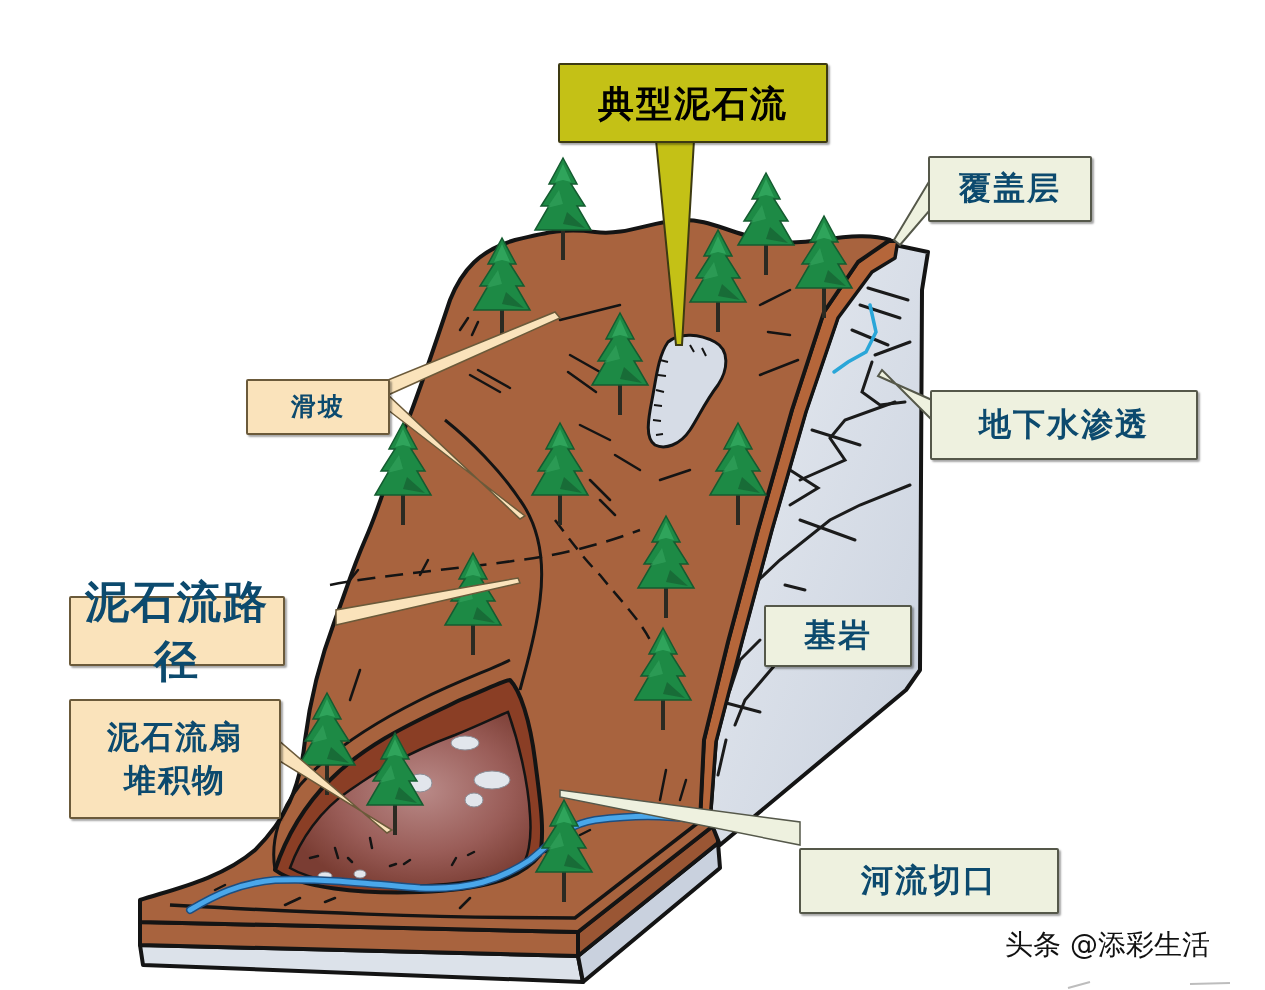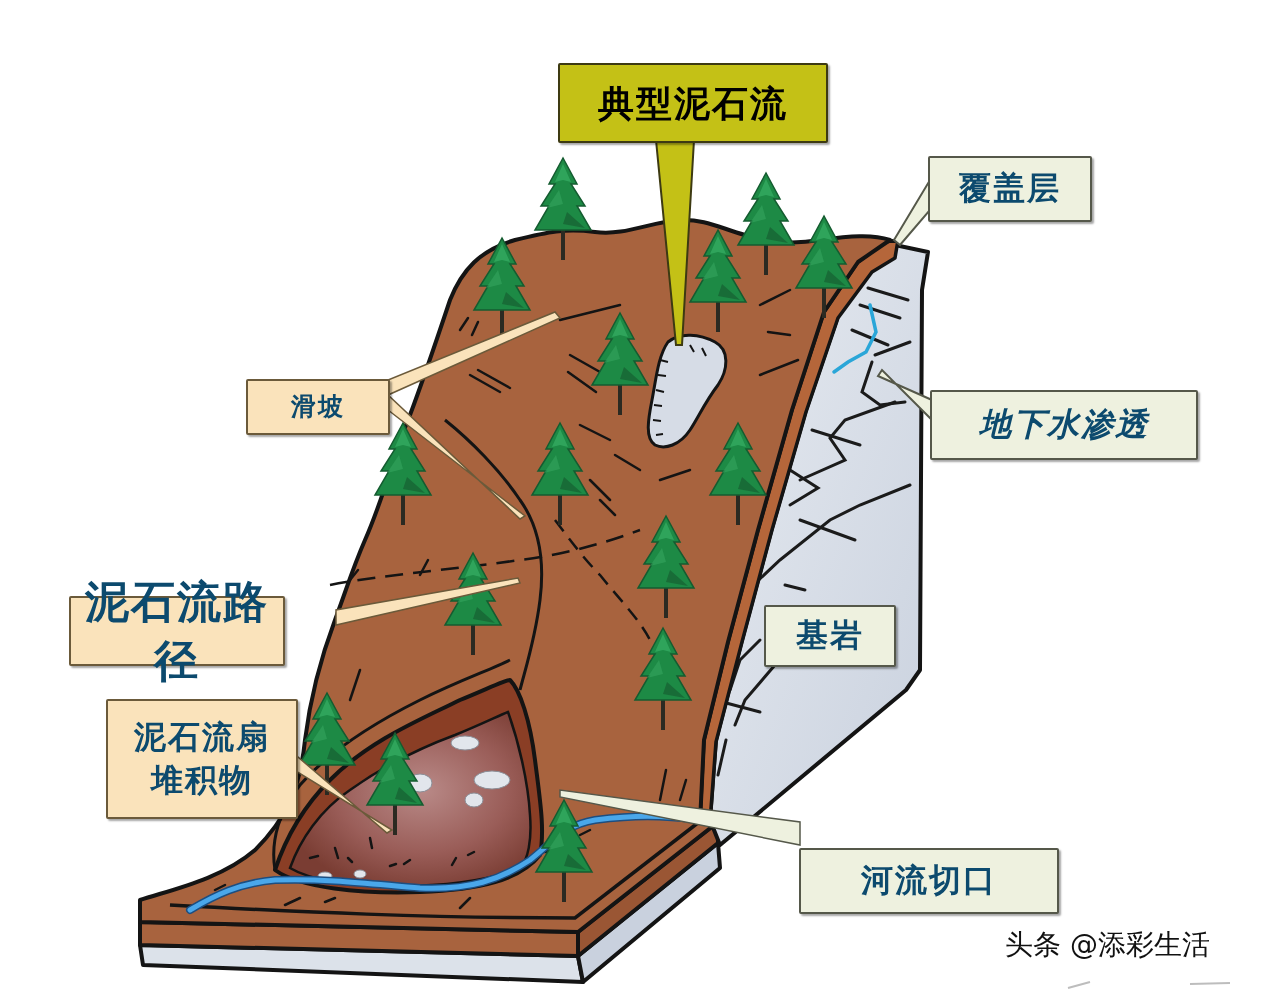--- a/index.html
+++ b/index.html
@@ -209,33 +209,33 @@
 </div>
 
 <div class="label-box pale" style="left:928px; top:156px; width:164px; height:66px; font-size:32px;">
   <span>覆盖层</span>
 </div>
 
 <div class="label-box tan" style="left:246px; top:379px; width:144px; height:56px; font-size:25px;">
   <span>滑坡</span>
 </div>
 
-<div class="label-box pale" style="left:930px; top:390px; width:268px; height:70px; font-size:32px;font-style:italic;">
+<div class="label-box pale" style="left:930px; top:390px; width:268px; height:70px; font-size:32px;">
   <span>地下水渗透</span>
 </div>
 
 <div class="label-box tan" style="left:69px; top:596px; width:216px; height:70px; font-size:44px;">
   <span>泥石流路径</span>
 </div>
 
-<div class="label-box pale" style="left:764px; top:605px; width:132px; height:62px; font-size:32px;">
+<div class="label-box pale" style="left:764px; top:605px; width:148px; height:62px; font-size:32px;">
   <span>基岩</span>
 </div>
 
-<div class="label-box tan" style="left:69px; top:699px; width:192px; height:120px; font-size:32px; flex-direction:column;margin-left:37px;">
+<div class="label-box tan" style="left:69px; top:699px; width:212px; height:120px; font-size:32px; flex-direction:column;">
   <span>泥石流扇</span>
   <span>堆积物</span>
 </div>
 
 <div class="label-box pale" style="left:799px; top:848px; width:260px; height:66px; font-size:32px;">
   <span>河流切口</span>
 </div>
 
 <div class="watermark">头条 @添彩生活</div>
 

